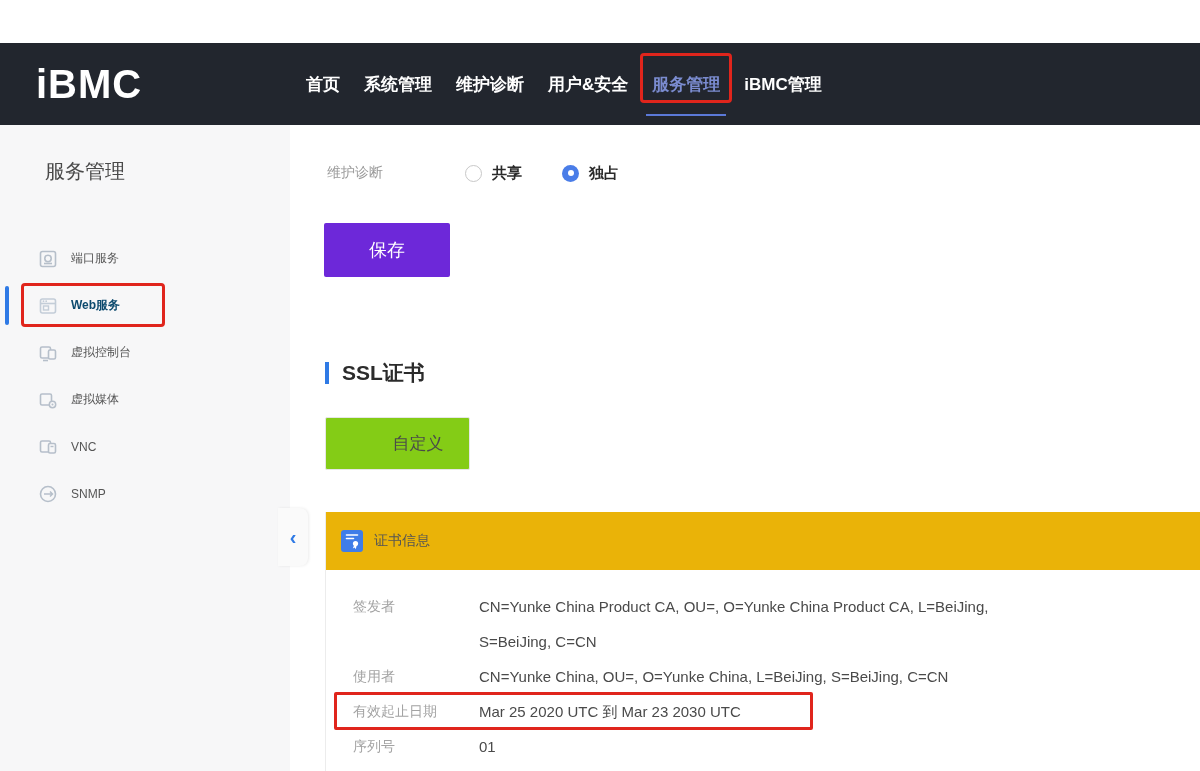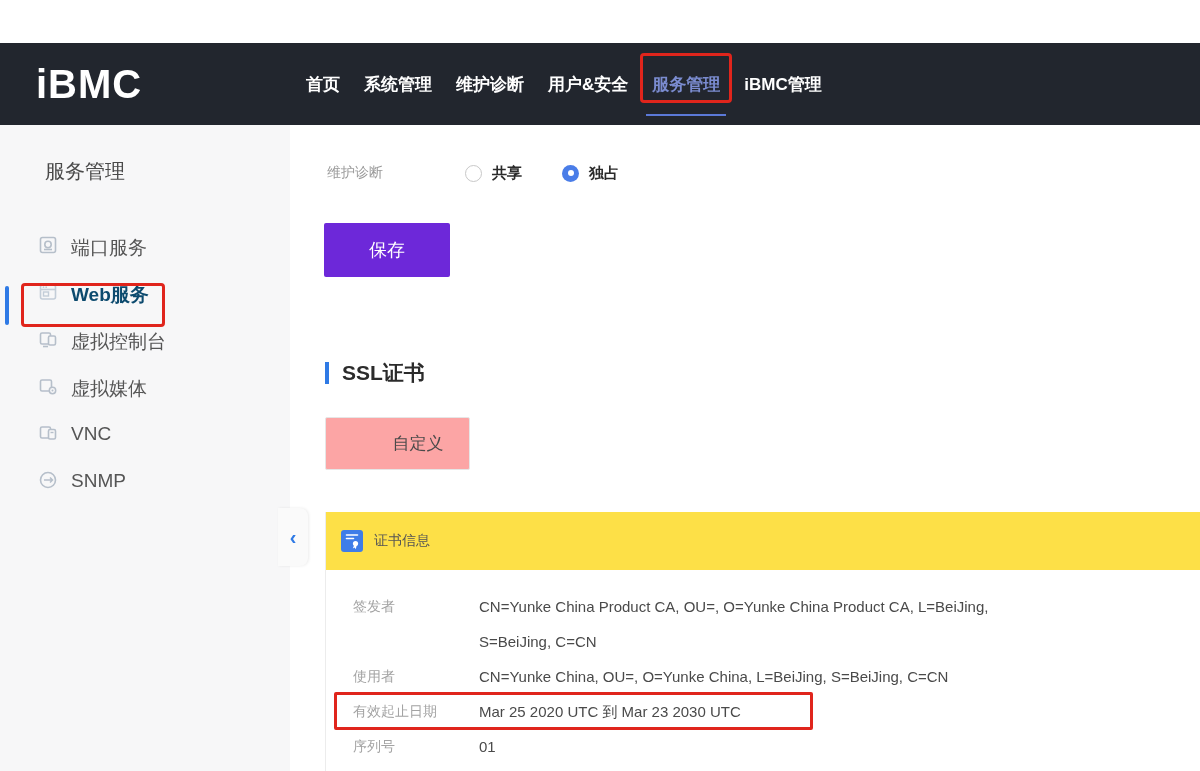--- a/index.html
+++ b/index.html
@@ -43,22 +43,22 @@
   .page-body { display: flex; height: 689px; position: relative; }
 
   
   .sidebar {
     width: 290px; min-width: 290px; background: #f7f7f8;
     padding-top: 33px; position: relative; height: 100%;
   }
   .sidebar-title { font-size: 20px; color: #4a4a4a; margin-left: 45px; }
   .side-menu { margin-top: 50px; list-style: none; }
   .side-item {
-    height: 47px; display: flex; 
-    padding-left: 38px; font-size: 19px; color: #555;
+    height: 47px; display: flex; align-items: center;
+    padding-left: 38px; font-size: 12px; color: #555;
     cursor: pointer; position: relative;
   }
   .side-item .s-icon { width: 20px; height: 20px; margin-right: 13px; display: inline-flex; }
   .side-item.active { color: #0c4a6e; font-weight: bold; }
   .side-item.active .active-bar {
     position: absolute; left: 5px; top: 4px; width: 4px; height: 39px;
     background: #2f7ae5; border-radius: 2px;
   }
   .side-item.active .side-redbox {
     position: absolute; left: 21px; top: 1px; width: 144px; height: 44px;
@@ -100,34 +100,34 @@
     border: none; border-radius: 2px; cursor: not-allowed;
     font-family: inherit;
   }
 
   .section-heading { display: flex; align-items: center; margin: 82px 0 0 35px; }
   .section-bar { width: 4px; height: 22px; background: #2f7ae5; margin-right: 13px; }
   .section-title { font-size: 21px; font-weight: 700; color: #2b2b2b; }
 
   .custom-btn {
     display: block; margin: 30px 0 0 35px; width: 145px; height: 53px;
-    background: #fca5a5; color: #4a4a4a; font-size: 17px;
+    background: #84cc16; color: #4a4a4a; font-size: 17px;
     border: 1px solid #e6e6e6; border-radius: 2px; cursor: pointer;
     font-family: inherit;
     padding-left: 41px;
   }
 
   
   .cert-panel {
     margin: 42px 0 0 35px; width: calc(100% - 35px); height: 292px;
     border-left: 1px solid #ececec; border-bottom: 1px solid #e2e2e2;
     background: #fff;
   }
   .cert-header {
-    height: 58px; background: #fde047;
+    height: 58px; background: #eab308;
     display: flex; align-items: center; padding-left: 15px;
   }
   .cert-icon { width: 22px; height: 22px; margin-right: 11px; }
   .cert-title { font-size: 14px; color: #555; }
   .cert-rows { padding: 19px 0 0 27px; }
   .cert-row { display: flex; line-height: 35px; position: relative; }
   .cert-label { width: 126px; min-width: 126px; font-size: 14px; color: #a3a3a3; }
   .cert-value { font-size: 15px; color: #4a4a4a; font-weight: 500; max-width: 560px; }
   .cert-row.highlight .row-redbox {
     position: absolute; left: -19px; top: -2px; width: 479px; height: 38px;

